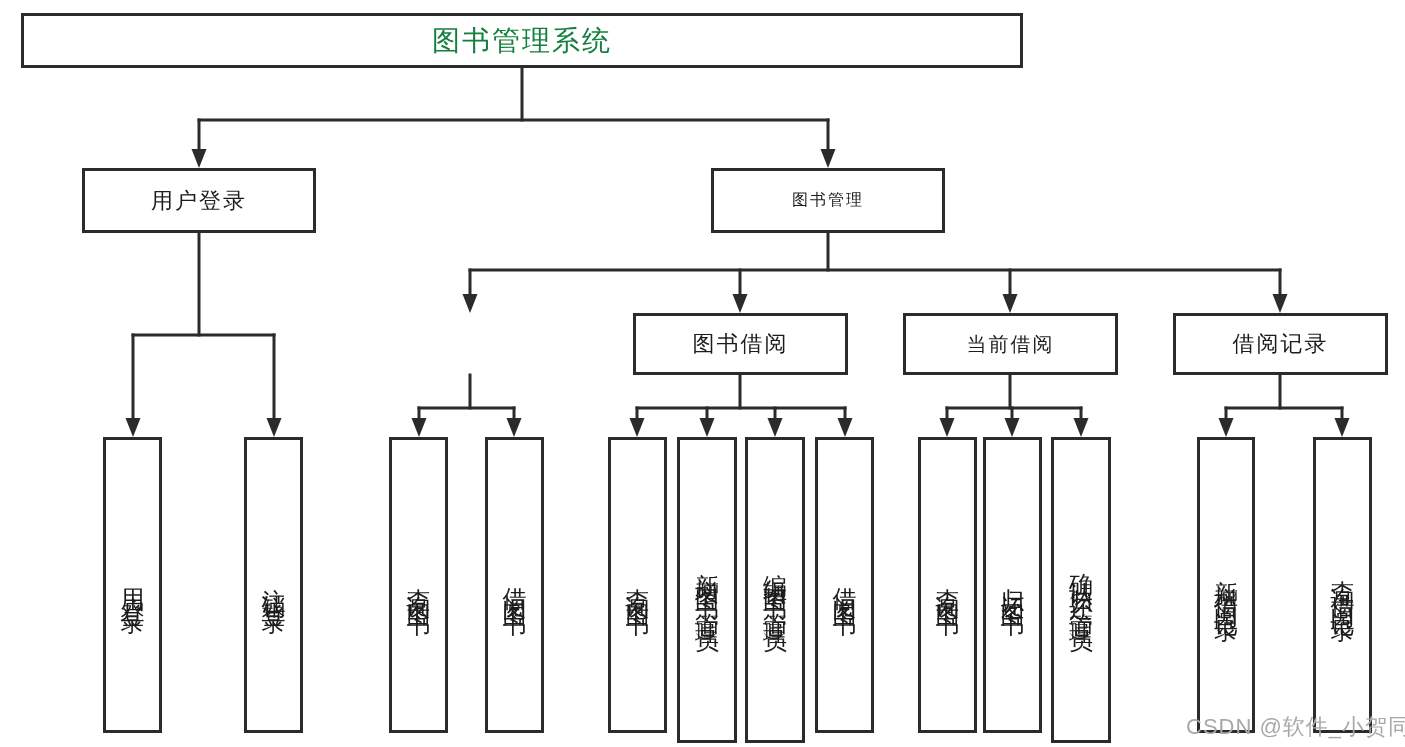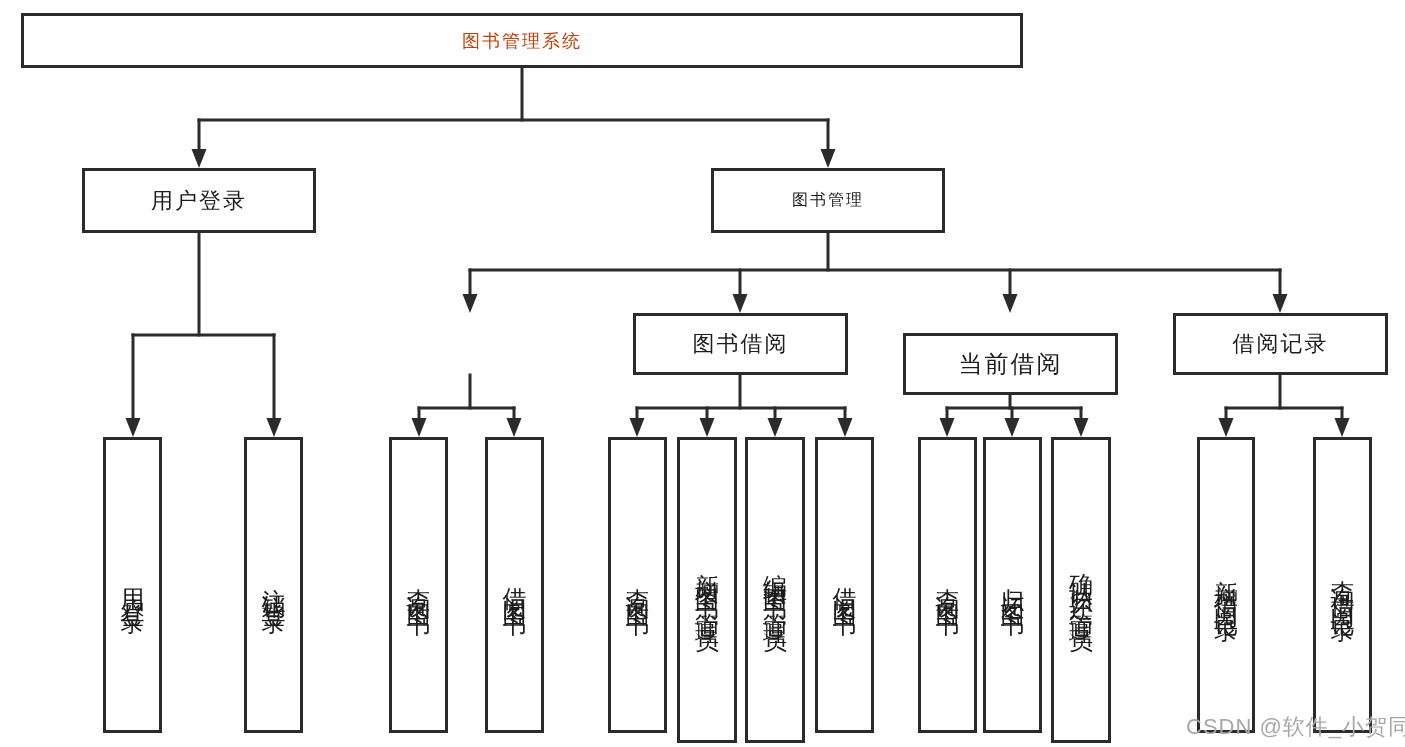--- a/index.html
+++ b/index.html
@@ -106,33 +106,33 @@
       <line x1="1081" y1="408" x2="1081" y2="420" stroke="#2b2b2b" stroke-width="3" stroke-linecap="square"></line>
       <polygon points="1081,437 1073.5,418 1088.5,418" fill="#2b2b2b"></polygon>
       <line x1="1280" y1="375" x2="1280" y2="408" stroke="#2b2b2b" stroke-width="3" stroke-linecap="square"></line>
       <line x1="1226" y1="408" x2="1342" y2="408" stroke="#2b2b2b" stroke-width="3" stroke-linecap="square"></line>
       <line x1="1226" y1="408" x2="1226" y2="420" stroke="#2b2b2b" stroke-width="3" stroke-linecap="square"></line>
       <polygon points="1226,437 1218.5,418 1233.5,418" fill="#2b2b2b"></polygon>
       <line x1="1342" y1="408" x2="1342" y2="420" stroke="#2b2b2b" stroke-width="3" stroke-linecap="square"></line>
       <polygon points="1342,437 1334.5,418 1349.5,418" fill="#2b2b2b"></polygon>
     </svg>
   <div class="watermark" style="color: rgb(168, 168, 168);">CSDN @软件_小贺同学</div>
-<div class="node node--h" style="left: 21px; top: 13px; width: 1002px; height: 55px; font-size: 18px; border-color: rgb(43, 43, 43); color: #c2410c;">
+<div class="node node--h" style="left: 21px; top: 13px; width: 1002px; height: 55px; font-size: 28px; border-color: rgb(43, 43, 43); color: #15803d;">
       <span class="node-label">图书管理系统</span>
     </div>
     <div class="node node--h" style="left: 82px; top: 168px; width: 234px; height: 65px; font-size: 22px; border-color: rgb(43, 43, 43); color: rgb(28, 28, 28);">
       <span class="node-label">用户登录</span>
     </div>
     <div class="node node--h" style="left: 711px; top: 168px; width: 234px; height: 65px; font-size: 16px; border-color: rgb(43, 43, 43); color: rgb(28, 28, 28);">
       <span class="node-label">图书管理</span>
     </div>
     <div class="node node--h" style="left: 633px; top: 313px; width: 215px; height: 62px; font-size: 22px; border-color: rgb(43, 43, 43); color: rgb(28, 28, 28); text-align: right;">
       <span class="node-label">图书借阅</span>
     </div>
-    <div class="node node--h" style="left: 903px; top: 313px; width: 215px; height: 62px; font-size: 24px; border-color: rgb(43, 43, 43); color: rgb(28, 28, 28); margin-top: 20px;">
+    <div class="node node--h" style="left: 903px; top: 313px; width: 215px; height: 62px; font-size: 20px; border-color: rgb(43, 43, 43); color: rgb(28, 28, 28);">
       <span class="node-label">当前借阅</span>
     </div>
     <div class="node node--h" style="left: 1173px; top: 313px; width: 215px; height: 62px; font-size: 22px; border-color: rgb(43, 43, 43); color: rgb(28, 28, 28);">
       <span class="node-label">借阅记录</span>
     </div>
     <div class="node node--v" style="left: 103px; top: 437px; width: 59px; height: 296px; font-size: 24px; border-color: rgb(43, 43, 43); color: rgb(28, 28, 28);">
       <span class="node-label">用户登录</span>
     </div>
     <div class="node node--v" style="left: 244px; top: 437px; width: 59px; height: 296px; font-size: 24px; border-color: rgb(43, 43, 43); color: rgb(28, 28, 28);">
       <span class="node-label">注销登录</span>

